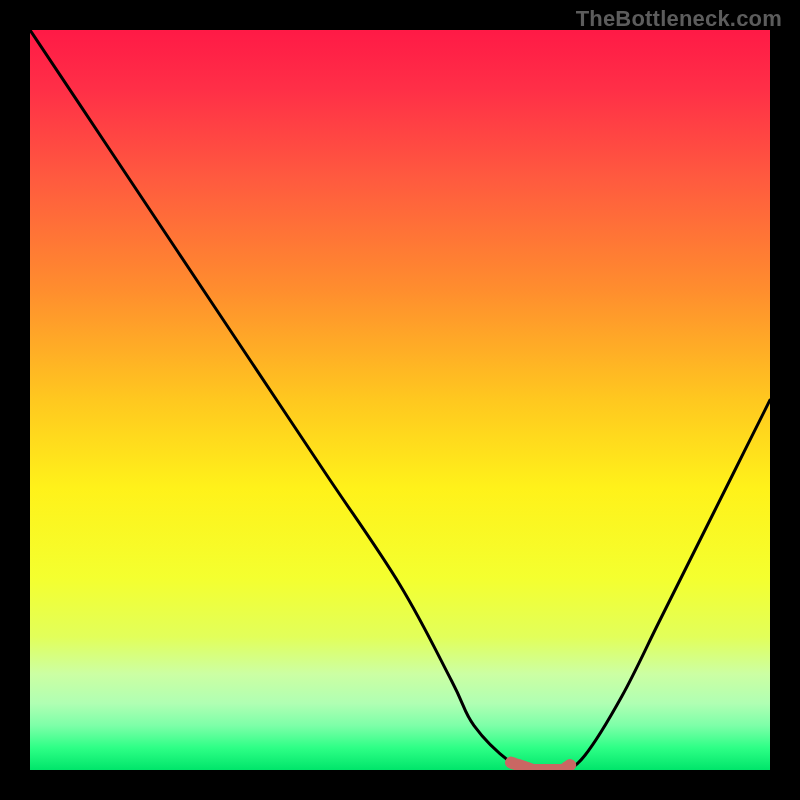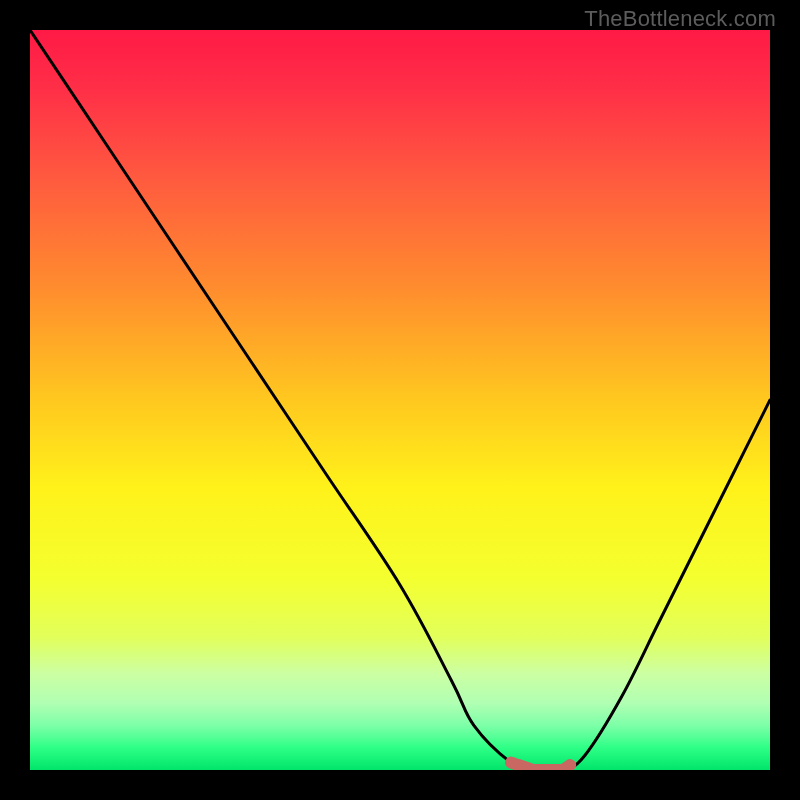--- a/index.html
+++ b/index.html
@@ -17,26 +17,27 @@
     background: #000;
   }
   svg {
     position: absolute;
     left: 0;
     top: 0;
   }
   .watermark {
     position: absolute;
     top: 6px;
-    right: 24px;
+    right: 18px;
     font-family: Arial, Helvetica, sans-serif;
     font-size: 22px;
     color: #5c5c5c;
     letter-spacing: 0.2px;
     user-select: none;
+    font-weight: bold;
   }
 </style>
 </head>
 <body>
 
 <div class="stage">
   <svg id="chart-svg" width="800" height="800" viewBox="0 0 800 800">
     <defs>
       <linearGradient id="bg-grad" x1="0" y1="0" x2="0" y2="1">
           <stop offset="0.00%" stop-color="#ff1a46"></stop>

